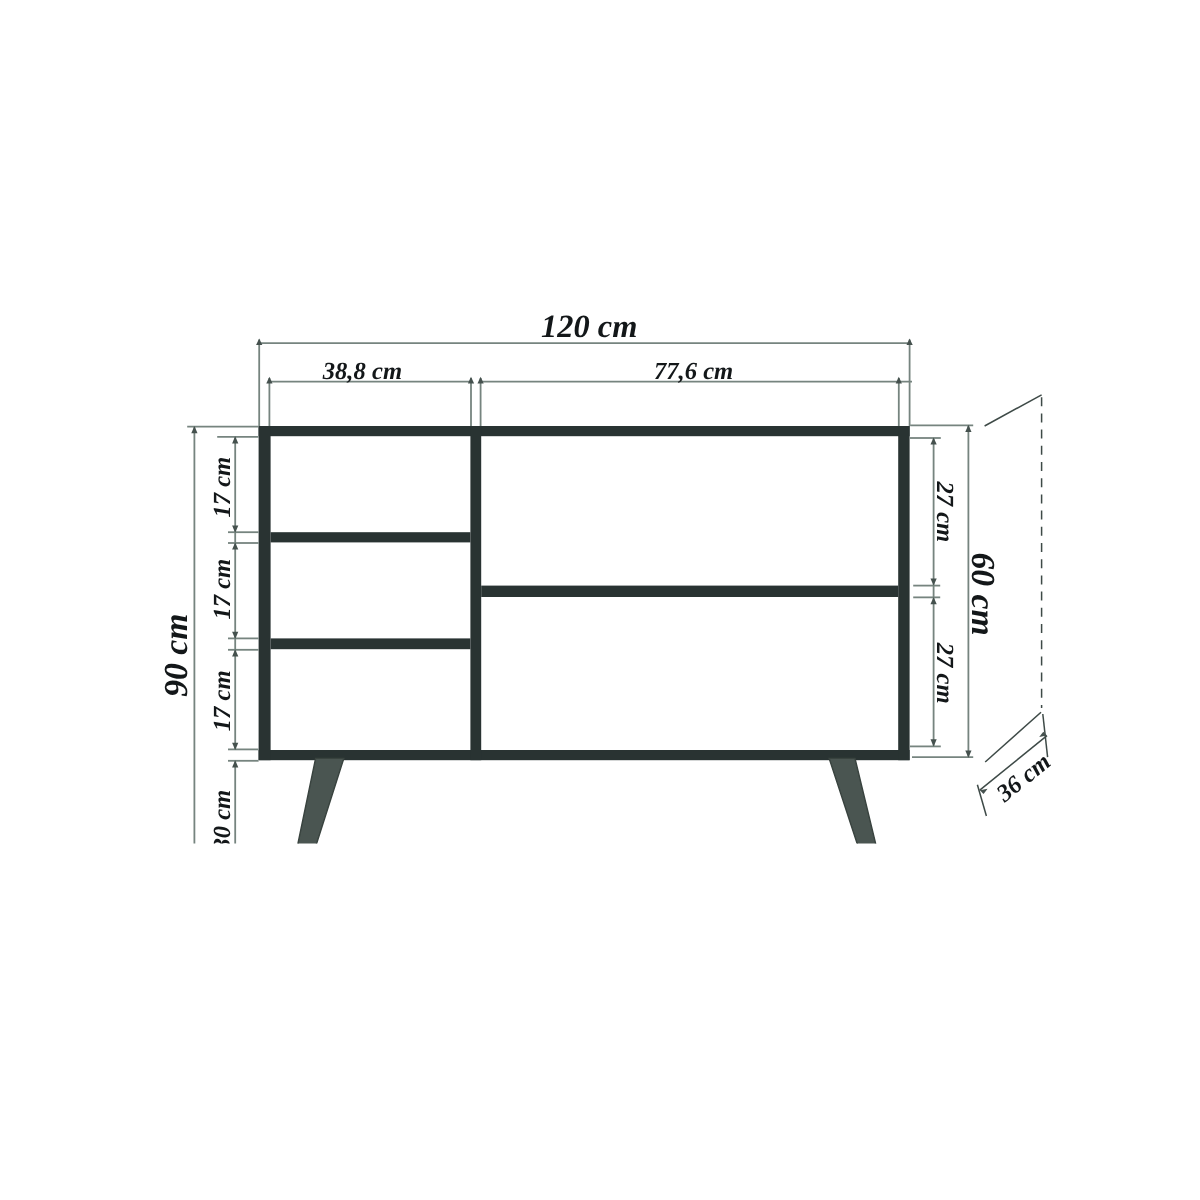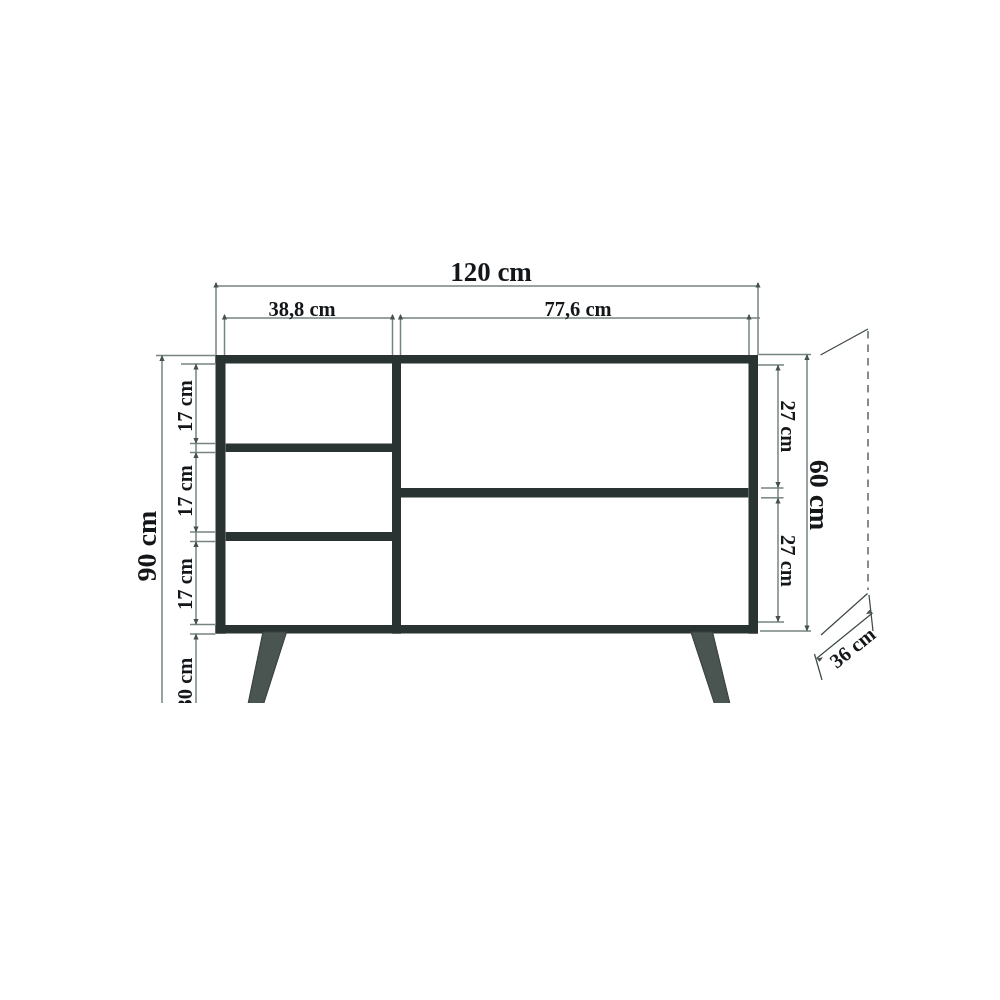--- a/index.html
+++ b/index.html
@@ -1,16 +1,16 @@
 <!DOCTYPE html>
 <html><head>
 <meta charset="utf-8">
 <style>
   html,body{margin:0;padding:0;background:#ffffff;}
-  .wrap{width:1000px;height:703px;position:relative;background:#ffffff;}
+  .wrap{width:1000px;height:703px;position:relative;background:#ffffff;font-style:italic;}
   text{font-family:"Liberation Serif", serif;font-weight:bold;fill:#131719;}
 </style>
 </head>
 <body>
 <div class="wrap">
 <svg width="1000" height="1000" viewBox="0 0 1000 1000" xmlns="http://www.w3.org/2000/svg">
 
   <rect x="0" y="0" width="1000" height="1000" fill="#ffffff"></rect>
 
   <g stroke="none">

